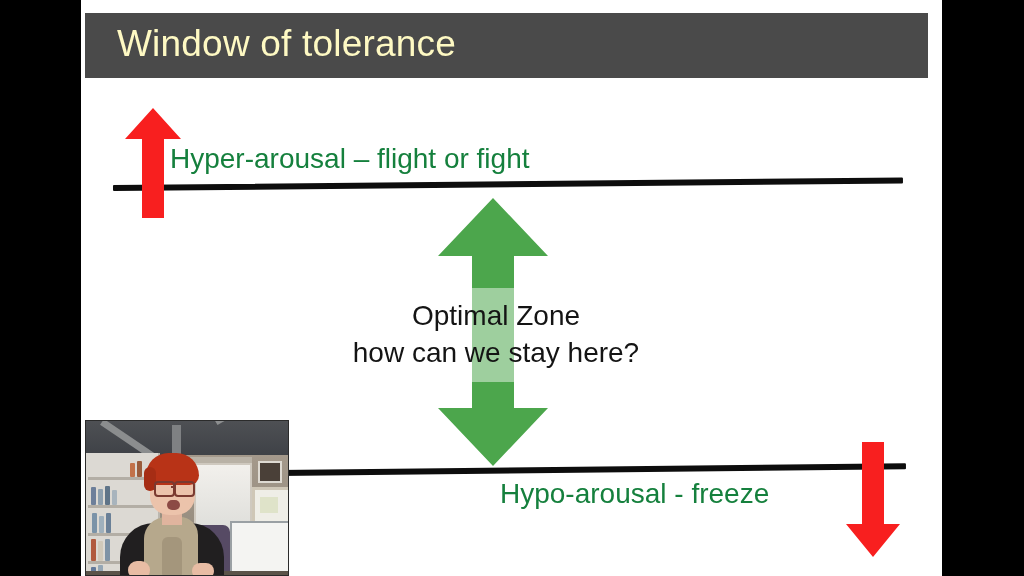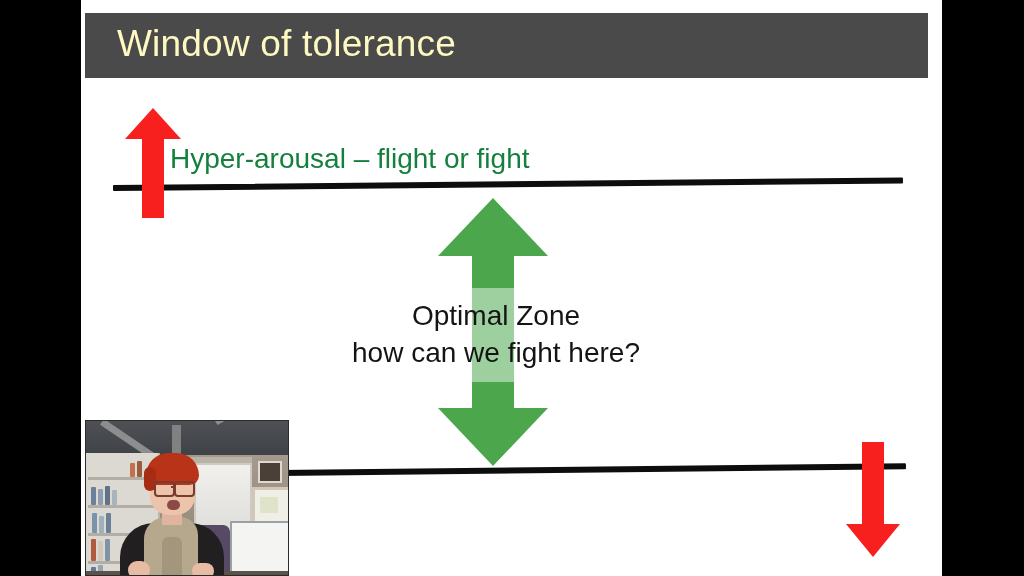--- a/index.html
+++ b/index.html
@@ -349,23 +349,24 @@
         <polygon points="55,0 110,58 76,58 76,210 110,210 55,268 0,210 34,210 34,58 0,58" fill="#4ca64c"></polygon>
       </svg>
     </div>
 
     <div id="optimal-zone-band"></div>
 
     <div id="text-hyper" class="slide-text">Hyper-arousal – flight or fight</div>
 
     <div id="optimal-zone-block">
       <span class="oz-line">Optimal Zone</span>
-      <span class="oz-line">how can we fight here?</span>
-    </div>
-
+      <span class="oz-line">how can we stay here?</span>
+    </div>
+
+    <div id="text-hypo" class="slide-text">Hypo-arousal - freeze</div>
 
     <div id="webcam-inset">
       <div id="wc-scene">
         <div class="wc" id="wc-wall"></div>
         <div class="wc" id="wc-ceiling"></div>
         <div class="wc" id="wc-beam-l"></div>
         <div class="wc" id="wc-beam-r"></div>
         <div class="wc" id="wc-beam-apex"></div>
 
         <div class="wc" id="wc-bookcase">

